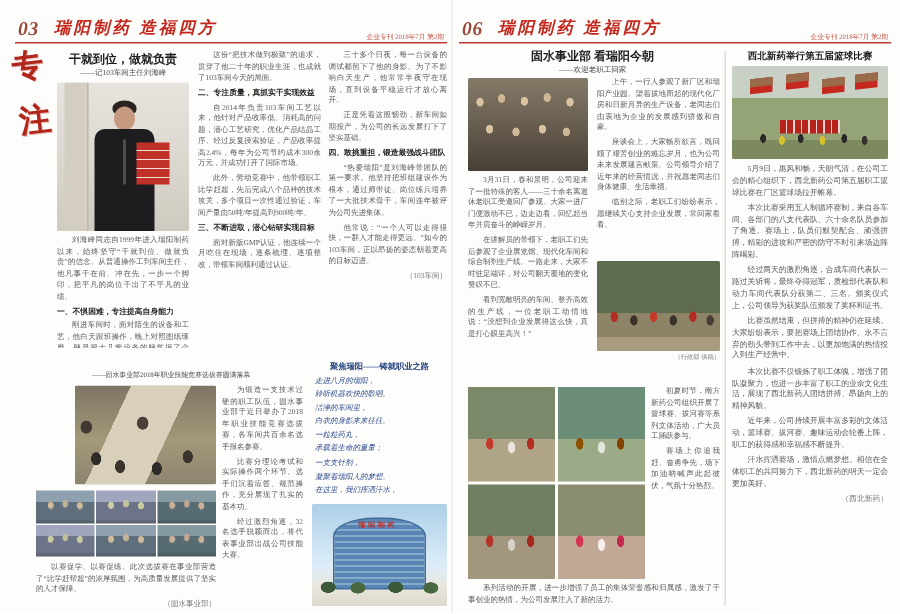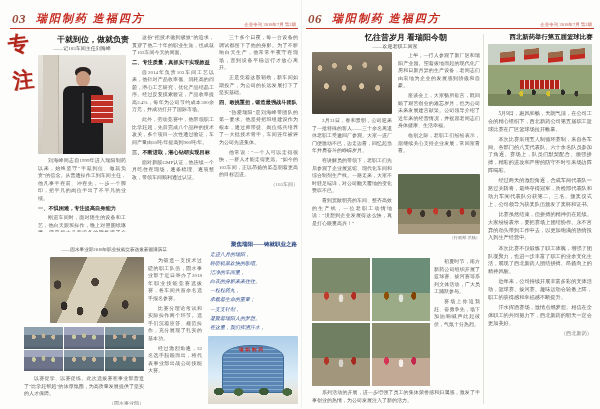--- a/index.html
+++ b/index.html
@@ -12,21 +12,21 @@
 
   
   .mast{position:absolute;left:0;right:0;top:4px;height:16px;border-bottom:1.5px solid #c0392b;}
   .mast .no{position:absolute;left:2px;bottom:1px;font-size:13px;font-weight:bold;color:#9a4a38;font-style:italic;letter-spacing:.5px;}
   .mast .script{position:absolute;left:26px;bottom:2px;font-size:11px;font-weight:bold;color:#c4271c;font-style:italic;letter-spacing:2px;}
   .mast .issue{position:absolute;right:2px;bottom:1px;font-size:4.5px;color:#c2564a;}
 
   .vchar{position:absolute;color:#b1261b;font-weight:bold;font-size:21px;line-height:1;
          transform:rotate(-7deg);text-shadow:.6px .6px 0 rgba(177,38,27,.35);}
 
-  .art-title{position:absolute;font-weight:bold;color:#1d1d1d;text-align:center;margin-left:11px;}
+  .art-title{position:absolute;font-weight:bold;color:#1d1d1d;text-align:center;}
   .art-sub{position:absolute;color:#4a4a4a;text-align:center;}
 
   .col{position:absolute;overflow:hidden;font-size:5px;line-height:1.5;color:#5b5b5b;text-align:justify;}
   .col p{margin:0 0 2.5px;text-indent:2em;}
   .col h4{font-size:5.2px;color:#262626;margin:2px 0;font-weight:bold;}
   .col p.sig{text-align:right;text-indent:0;color:#7a7a7a;}
   .poemcol p.line{text-indent:0;color:#2c4a8c;font-style:italic;margin:0 0 1.6px;font-size:5px;}
 
   .rule{position:absolute;width:1px;background:#e2ded8;}
 
@@ -212,21 +212,21 @@
     </div>
   </div>
 
   <div class="page" id="page-right">
     <div class="mast">
       <span class="no">06</span>
       <span class="script">瑞阳制药  造福四方</span>
       <span class="issue">企业专刊 2018年7月 第2期</span>
     </div>
 
-    <div class="art-title" style="left:4px;top:24px;width:170px;font-size:8px;">忆往昔岁月  看瑞阳今朝</div>
+    <div class="art-title" style="left:4px;top:24px;width:170px;font-size:8px;">固水事业部  看瑞阳今朝</div>
     <div class="art-sub" style="left:4px;top:35px;width:170px;font-size:5px;">——欢迎老职工回家</div>
 
     <div class="ph ph-old" style="left:6px;top:44px;width:80px;height:62px;"></div>
     <div class="col" style="left:6px;top:109px;width:80px;height:122px;">
         <p class="p">3月31日，春和景明，公司迎来了一批特殊的客人——三十余名离退休老职工受邀回厂参观。大家一进厂门便激动不已，边走边看，回忆起当年并肩奋斗的峥嵘岁月。</p>
         <p class="p">在讲解员的带领下，老职工们先后参观了企业展览馆、现代化车间和综合制剂生产线。一路走来，大家不时驻足端详，对公司翻天覆地的变化赞叹不已。</p>
         <p class="p">看到宽敞明亮的车间、整齐高效的生产线，一位老职工动情地说：“没想到企业发展得这么快，真是打心眼里高兴！”</p>
       </div>
     <div class="col" style="left:92px;top:44px;width:82px;height:120px;">
         <p class="p">上午，一行人参观了新厂区和瑞阳产业园。望着拔地而起的现代化厂房和日新月异的生产设备，老同志们由衷地为企业的发展感到骄傲和自豪。</p>

